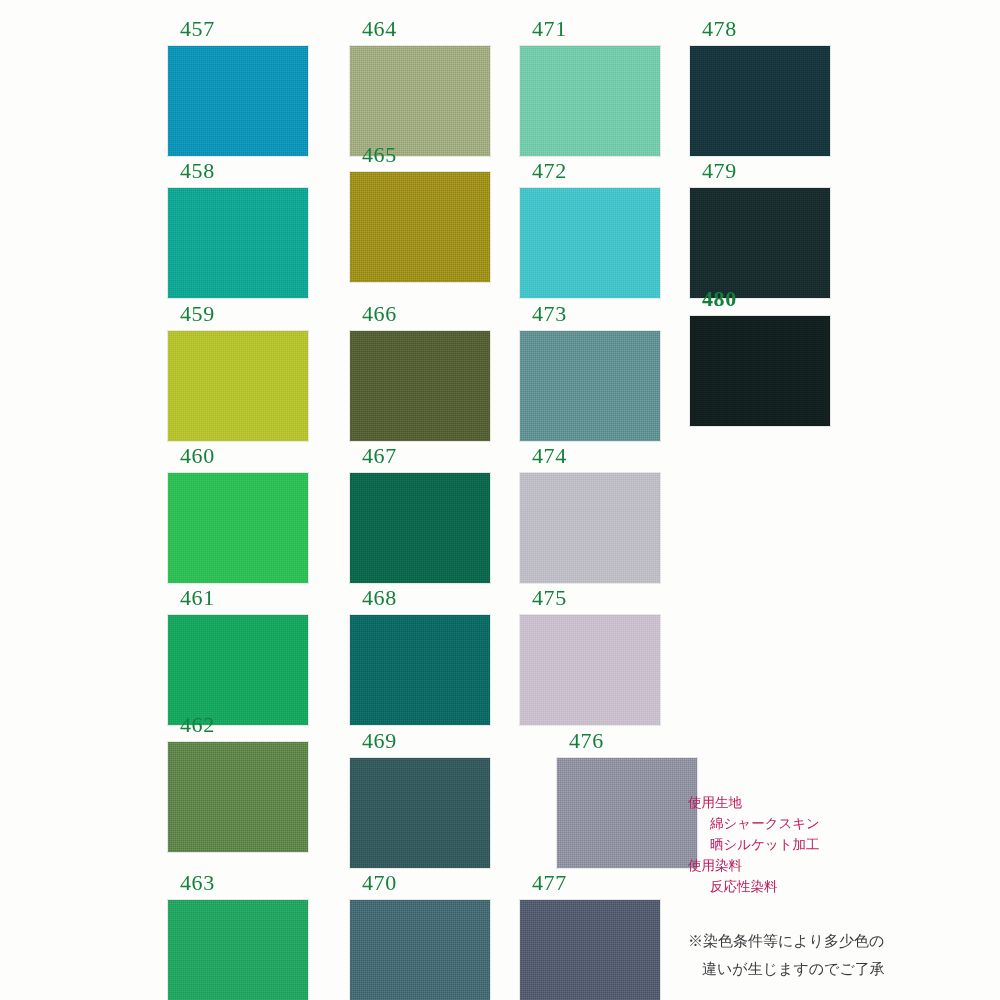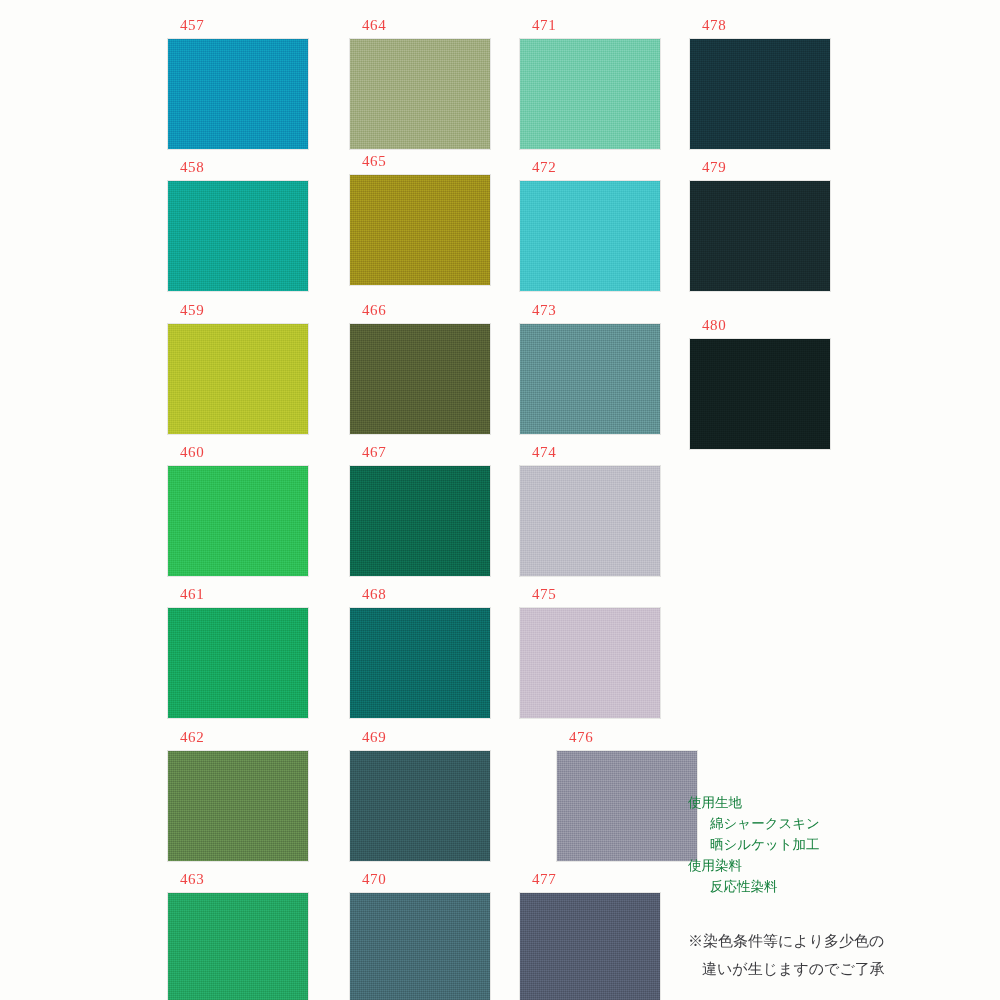--- a/index.html
+++ b/index.html
@@ -36,23 +36,23 @@
     top: 18px;
     width: 680px;
   }
 
   .swatch-cell {
     position: absolute;
   }
 
   .swatch-label {
     font-family: "Liberation Serif", "DejaVu Serif", serif;
-    font-size: 15px;
+    font-size: 22px;
     letter-spacing: 0.6px;
-    color: #ef4444;
+    color: #15803d;
     line-height: 1;
     margin: 0 0 6px 12px;
     user-select: text;
   }
 
   .swatch-chip {
     position: relative;
     width: 140px;
     height: 110px;
     box-shadow: 0 0 0 0.5px rgba(0,0,0,0.08);
@@ -89,21 +89,21 @@
     pointer-events: none;
   }
 
   
   .notes {
     position: absolute;
     left: 688px;
     top: 792px;
     width: 250px;
     font-family: Liberation Sans, sans-serif;
-    color: #15803d;
+    color: #be185d;
   }
   .note-line {
     font-size: 13.5px;
     line-height: 21px;
     white-space: nowrap;
   }
   .note-line.indent-1 { padding-left: 22px; }
 
   .disclaimer {
     position: absolute;
@@ -141,33 +141,33 @@
         <div class="swatch-chip" style="background: rgb(178, 192, 43);"></div>
       </div>
       <div class="swatch-cell" style="left: 0px; top: 427px;">
         <div class="swatch-label">460</div>
         <div class="swatch-chip" style="background: rgb(44, 187, 82);"></div>
       </div>
       <div class="swatch-cell" style="left: 0px; top: 569px;">
         <div class="swatch-label">461</div>
         <div class="swatch-chip" style="background: rgb(22, 162, 90);"></div>
       </div>
-      <div class="swatch-cell" style="left: 0px; top: 712px;">
+      <div class="swatch-cell" style="left: 0px; top: 696px;">
         <div class="swatch-label">462</div>
         <div class="swatch-chip" style="background: rgb(92, 127, 72);"></div>
       </div>
       <div class="swatch-cell" style="left: 0px; top: 854px;">
         <div class="swatch-label">463</div>
         <div class="swatch-chip" style="background: rgb(34, 160, 93);"></div>
       </div>
       <div class="swatch-cell" style="left: 182px; top: 0px;">
         <div class="swatch-label">464</div>
         <div class="swatch-chip" style="background: rgb(156, 168, 122);"></div>
       </div>
-      <div class="swatch-cell" style="left: 182px; top: 136px;">
+      <div class="swatch-cell" style="left: 182px; top: 126px;">
         <div class="swatch-label">465</div>
         <div class="swatch-chip" style="background: rgb(154, 138, 27);"></div>
       </div>
       <div class="swatch-cell" style="left: 182px; top: 285px;">
         <div class="swatch-label">466</div>
         <div class="swatch-chip" style="background: rgb(82, 92, 51);"></div>
       </div>
       <div class="swatch-cell" style="left: 182px; top: 427px;">
         <div class="swatch-label">467</div>
         <div class="swatch-chip" style="background: rgb(13, 99, 73);"></div>
@@ -213,21 +213,21 @@
         <div class="swatch-chip" style="background: rgb(80, 88, 106);"></div>
       </div>
       <div class="swatch-cell" style="left: 522px; top: 0px;">
         <div class="swatch-label">478</div>
         <div class="swatch-chip" style="background: rgb(22, 51, 58);"></div>
       </div>
       <div class="swatch-cell" style="left: 522px; top: 142px;">
         <div class="swatch-label">479</div>
         <div class="swatch-chip" style="background: rgb(24, 42, 44);"></div>
       </div>
-      <div class="swatch-cell" style="left: 522px; top: 300px;">
+      <div class="swatch-cell" style="left: 522px; top: 270px; font-weight: bold;">
         <div class="swatch-label">480</div>
         <div class="swatch-chip" style="background: rgb(17, 31, 30);"></div>
       </div>
     </div>
 
   <div class="notes">
       <div class="note-line">使用生地</div>
       <div class="note-line indent-1">綿シャークスキン</div>
       <div class="note-line indent-1">晒シルケット加工</div>
       <div class="note-line">使用染料</div>

